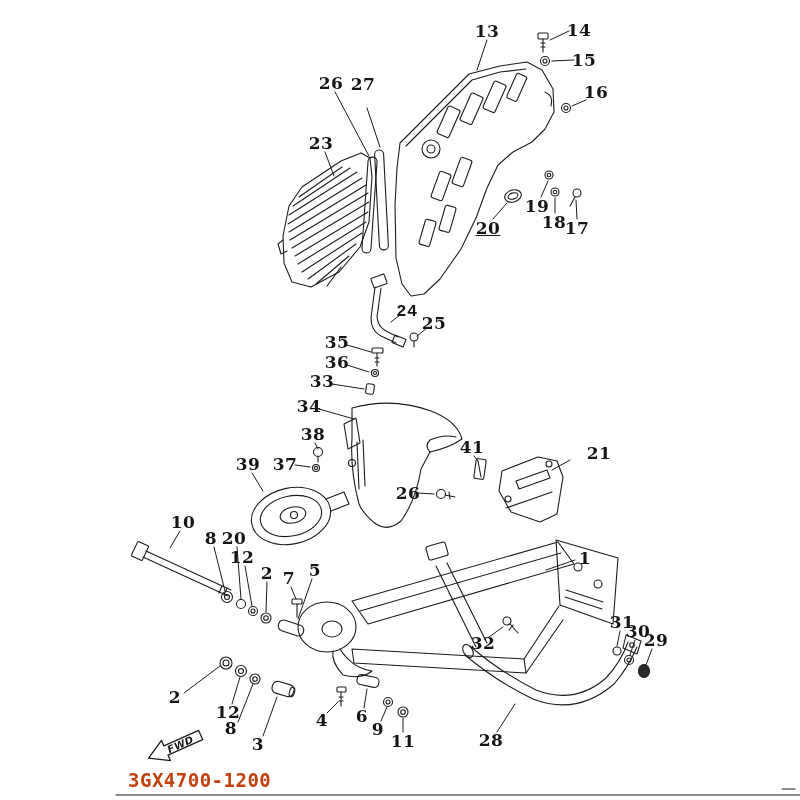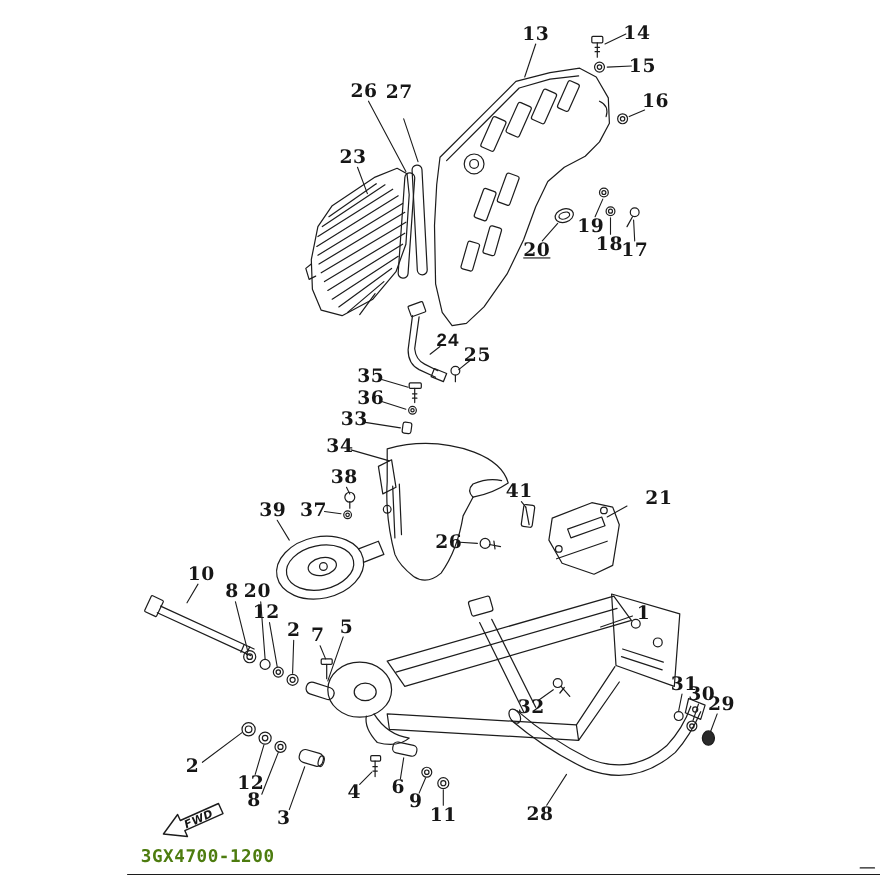--- a/index.html
+++ b/index.html
@@ -8,21 +8,21 @@
   .page { position:relative; width:800px; height:800px; background:var(--bg,#ffffff); overflow:hidden; }
   svg.art { position:absolute; left:0; top:0; z-index:1; }
   svg.art * { stroke:var(--line,#1c1c1c); fill:none; stroke-width:1.1; stroke-linecap:round; stroke-linejoin:round; }
   svg.art #leader-lines line { stroke-width:1; }
   svg.art .arrow-body { fill:#ffffff; stroke-width:1.3; }
   svg.art ellipse.cap-fill { fill:#2a2a2a; }
   svg.art text.fwd-text { fill:#161616; stroke:none; font-family:"DejaVu Sans", sans-serif; font-size:10px; font-style:italic; font-weight:bold; letter-spacing:0.5px; }
   .callout { position:absolute; transform:translate(-50%,-50%); z-index:2;
     font-family:"DejaVu Serif", serif; font-size:17px; font-weight:700; color:#161616; letter-spacing:0.5px; white-space:nowrap; }
   .footer-code { position:absolute; left:128px; top:769px; z-index:2;
-    font-family:"DejaVu Sans Mono", monospace; font-size:16px; font-weight:700; color:#4d7c0f; letter-spacing:0.5px; }
+    font-family:"DejaVu Sans Mono", monospace; font-size:19px; font-weight:700; color:#c2410c; letter-spacing:0.5px; }
 </style>
 </head>
 <body>
 
 <div class="page" id="page" style="--line: #1c1c1c; --bg: #ffffff;">
 
   <svg class="art" width="800" height="800" viewBox="0 0 800 800">
 
     <g>
       <path d="M400,143 L447,96 L469,74 L500,66 L527,62 L542,70 L553,89 L554,112 L545,129 L532,142 L513,152 L498,165 L487,188 L476,218 L461,249 L440,279 L424,294 L411,296 L402,284 L396,258 L395,205 L397,168 Z"></path>

